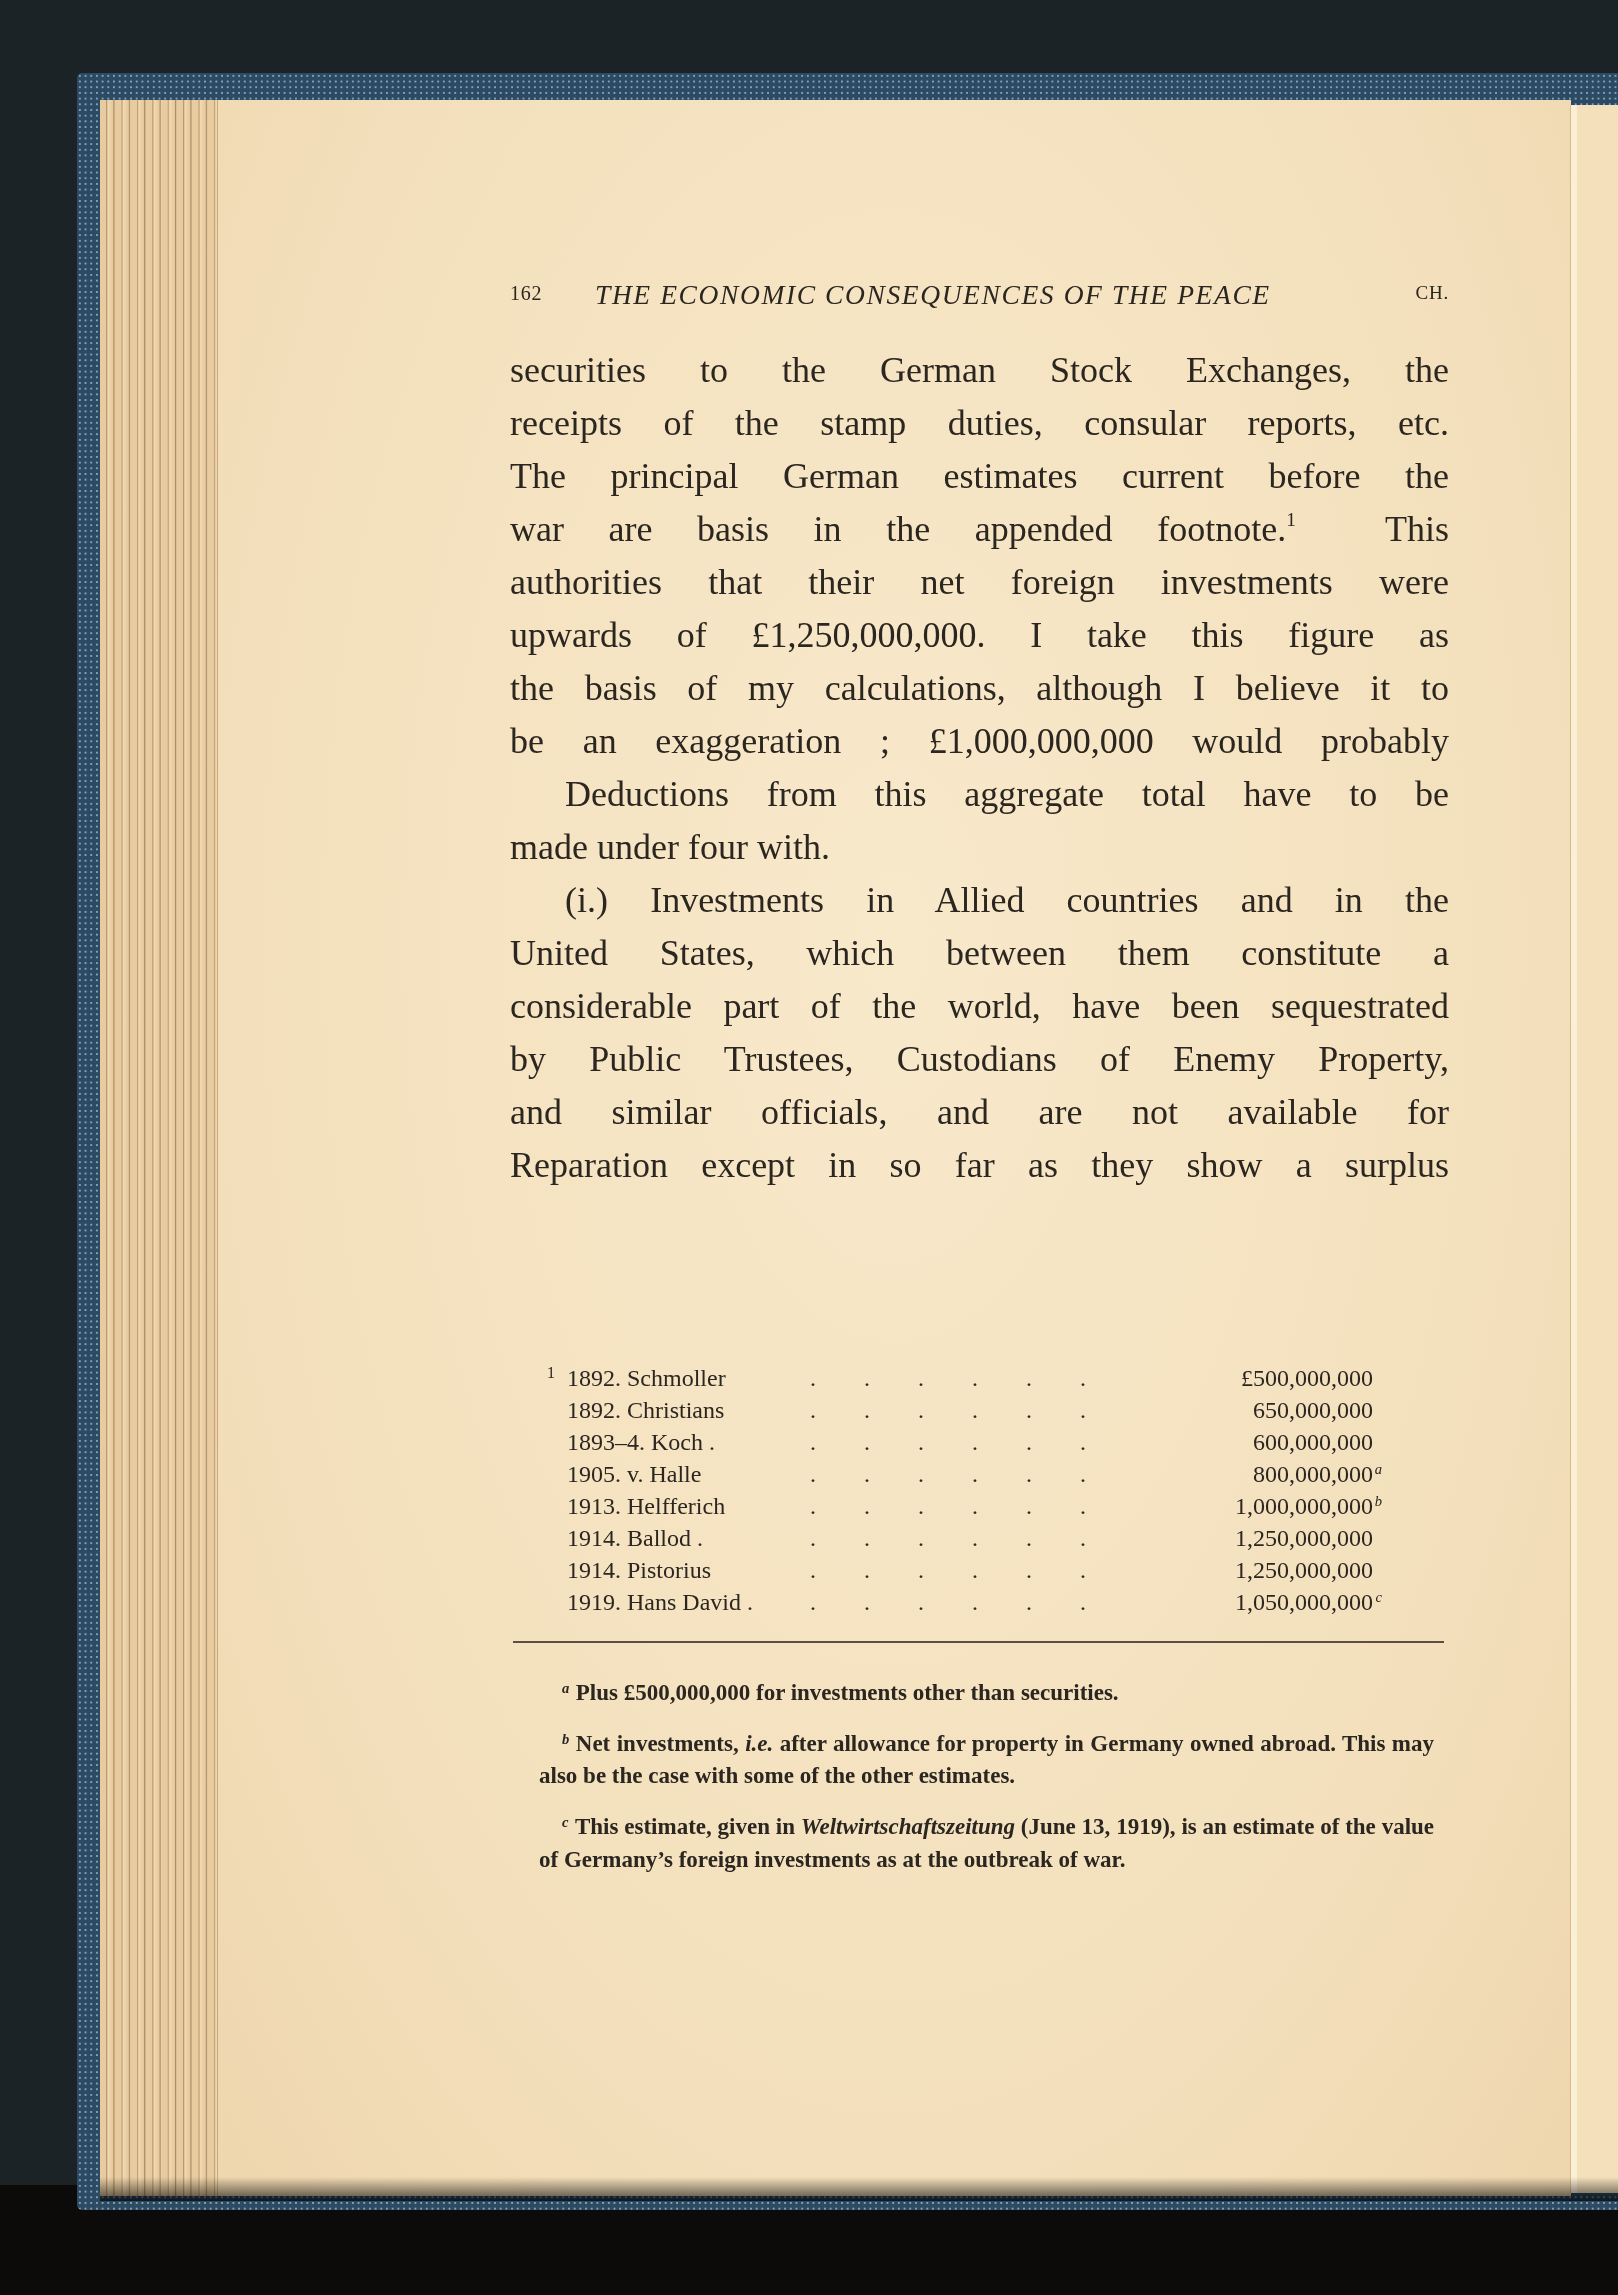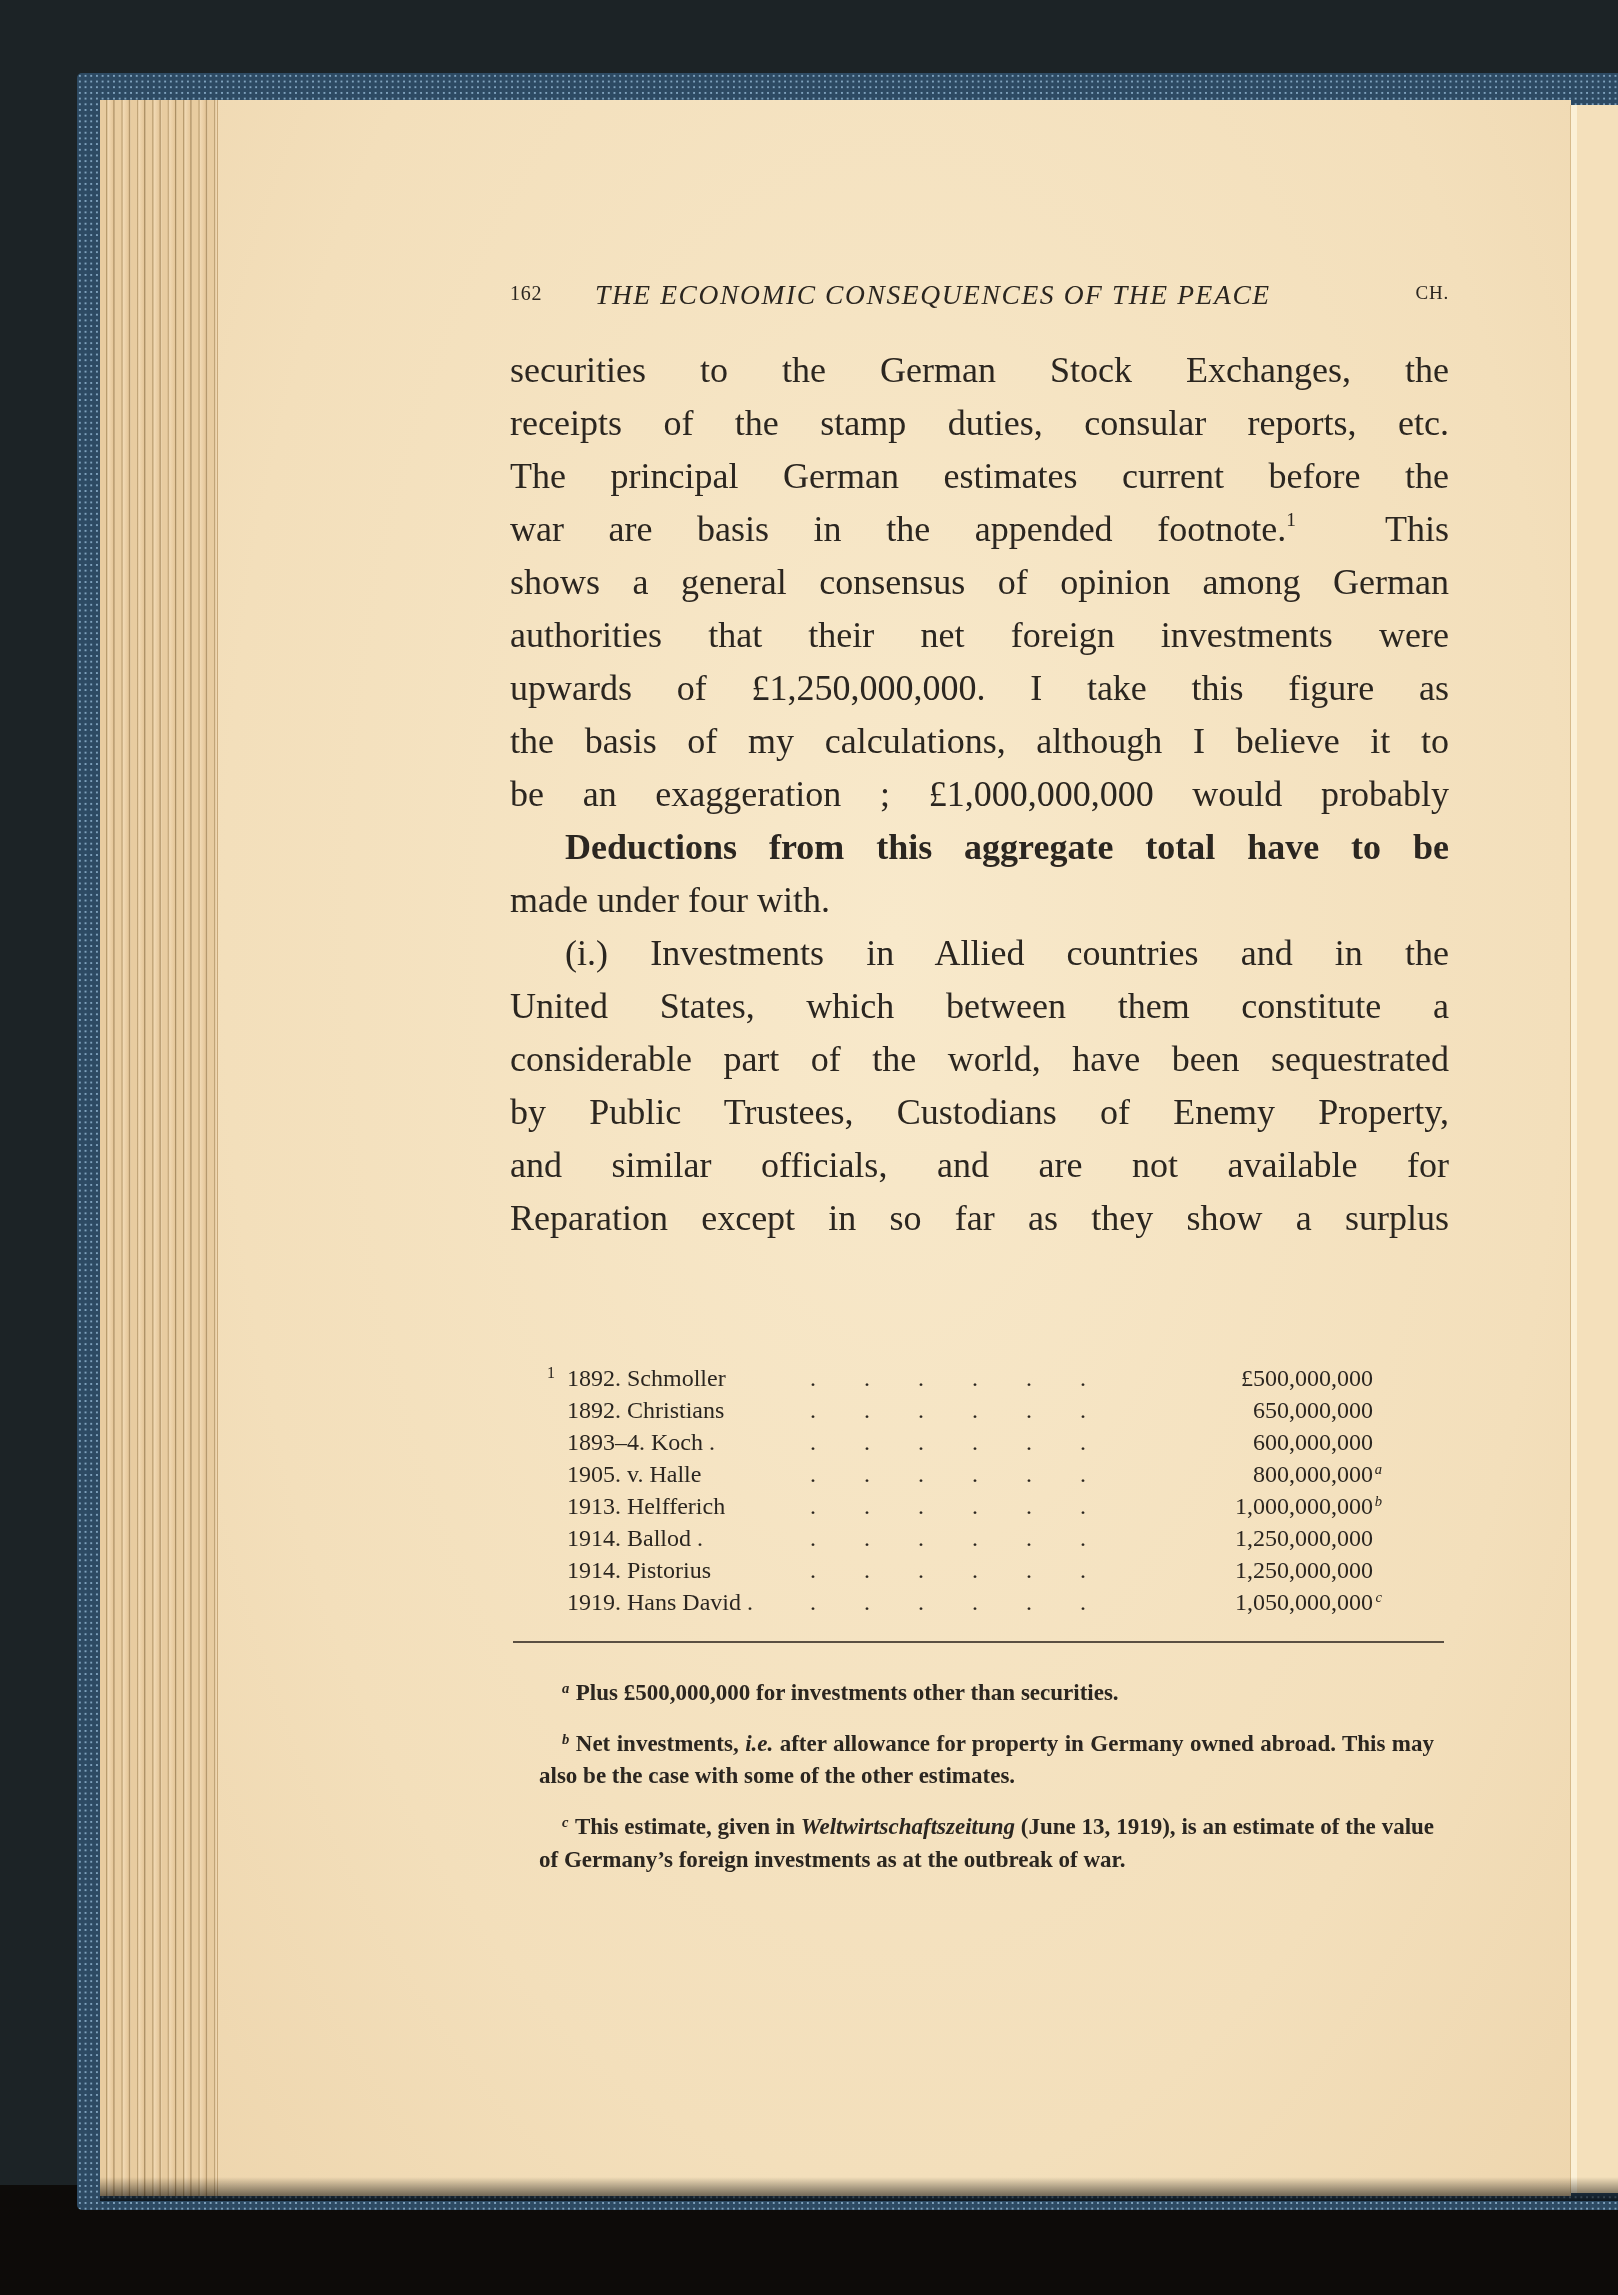--- a/index.html
+++ b/index.html
@@ -103,26 +103,25 @@
     <span class="folio">162</span>
     <span class="title">THE ECONOMIC CONSEQUENCES OF THE PEACE</span>
     <span class="ch">CH.</span>
   </div>
 
   <div class="body-text">
     <span class="line">securities to the German Stock Exchanges, the</span>
     <span class="line">receipts of the stamp duties, consular reports, etc.</span>
     <span class="line">The principal German estimates current before the</span>
     <span class="line"><span>war are basis in the appended footnote.</span><sup class="fn">1</sup>&nbsp;&nbsp;<span>This</span></span>
-    <span class="line">shows a general consensus of opinion among German</span>
     <span class="line">authorities that their net foreign investments were</span>
     <span class="line">upwards of £1,250,000,000. I take this figure as</span>
     <span class="line">the basis of my calculations, although I believe it to</span>
     <span class="line">be an exaggeration ; £1,000,000,000 would probably</span>
-    <span class="line" style="padding-left:55px;box-sizing:border-box;font-weight:bold;">Deductions from this aggregate total have to be</span>
+    <span class="line" style="padding-left:55px;box-sizing:border-box;">Deductions from this aggregate total have to be</span>
     <span class="line last">made under four with.</span>
     <span class="line" style="padding-left:55px;box-sizing:border-box;">(i.) Investments in Allied countries and in the</span>
     <span class="line">United States, which between them constitute a</span>
     <span class="line">considerable part of the world, have been sequestrated</span>
     <span class="line">by Public Trustees, Custodians of Enemy Property,</span>
     <span class="line">and similar officials, and are not available for</span>
     <span class="line">Reparation except in so far as they show a surplus</span>
   </div>
 
   <div class="fn-table">

